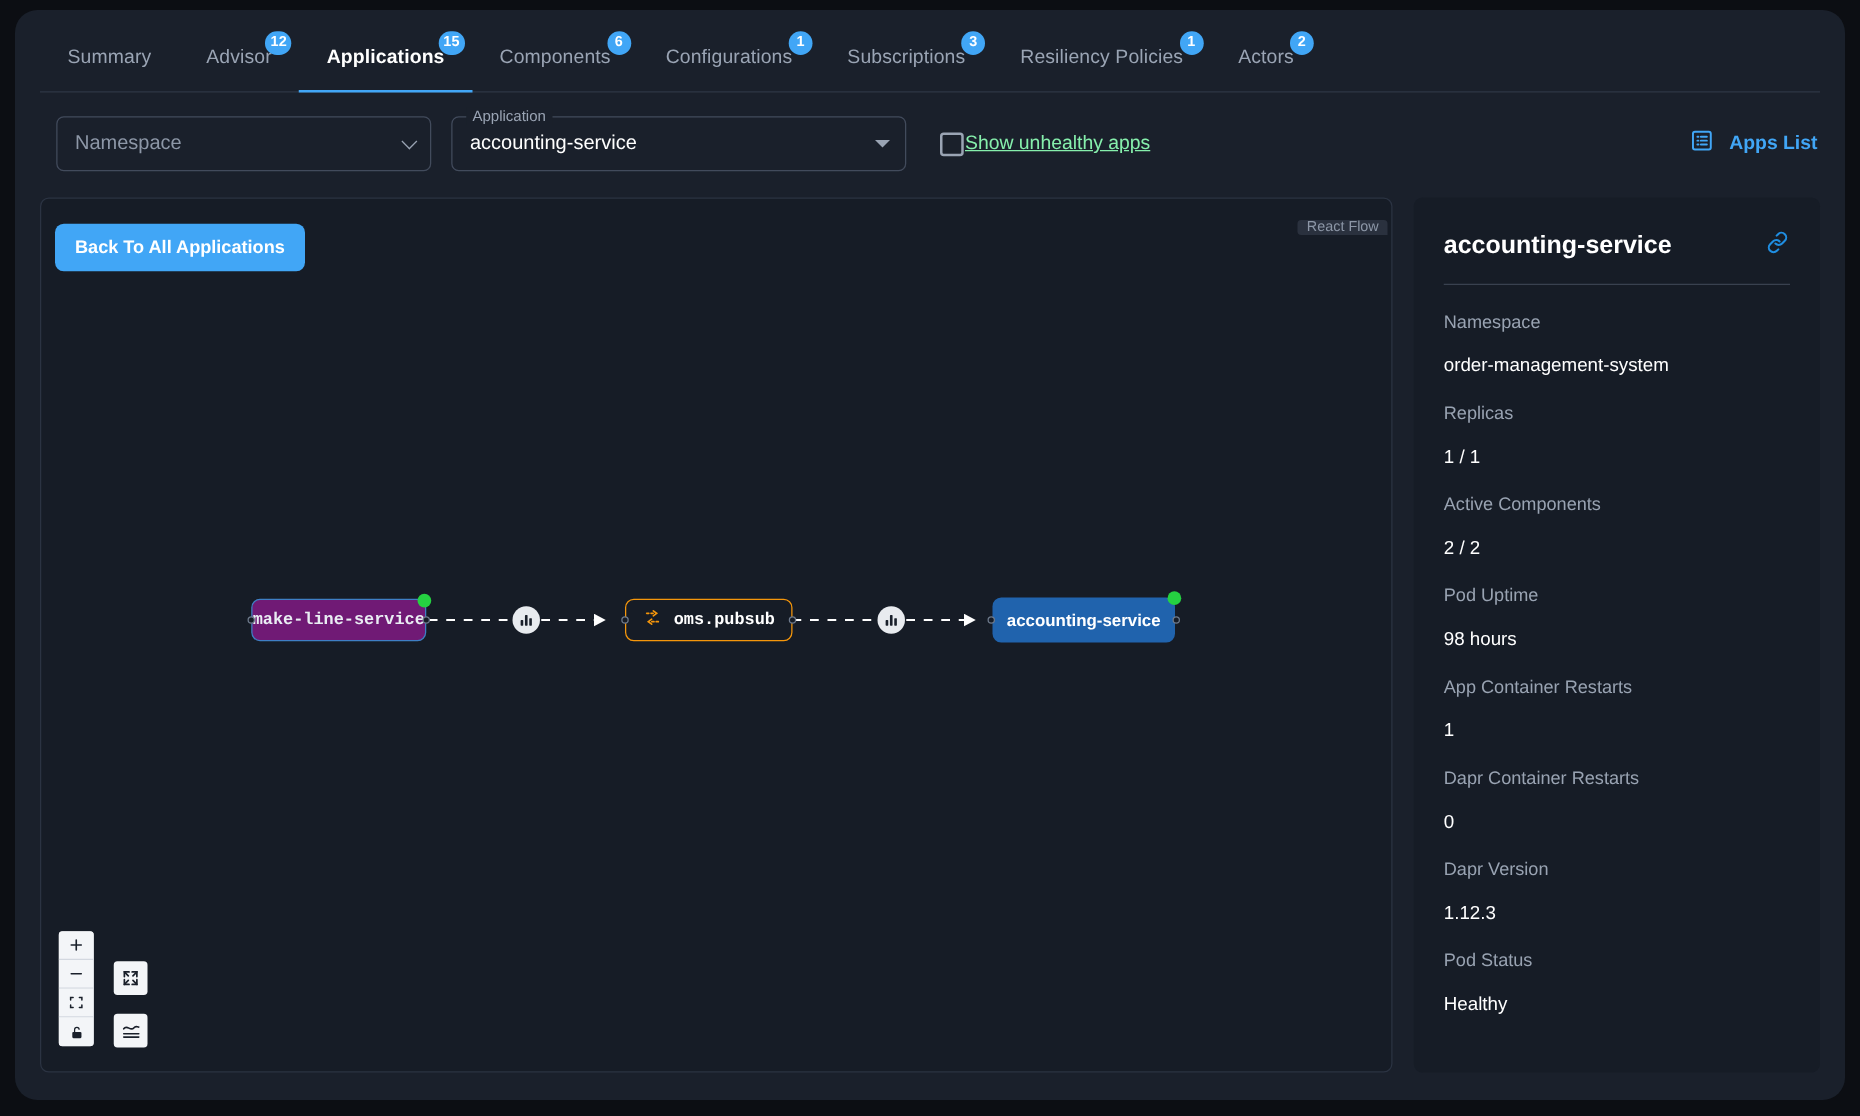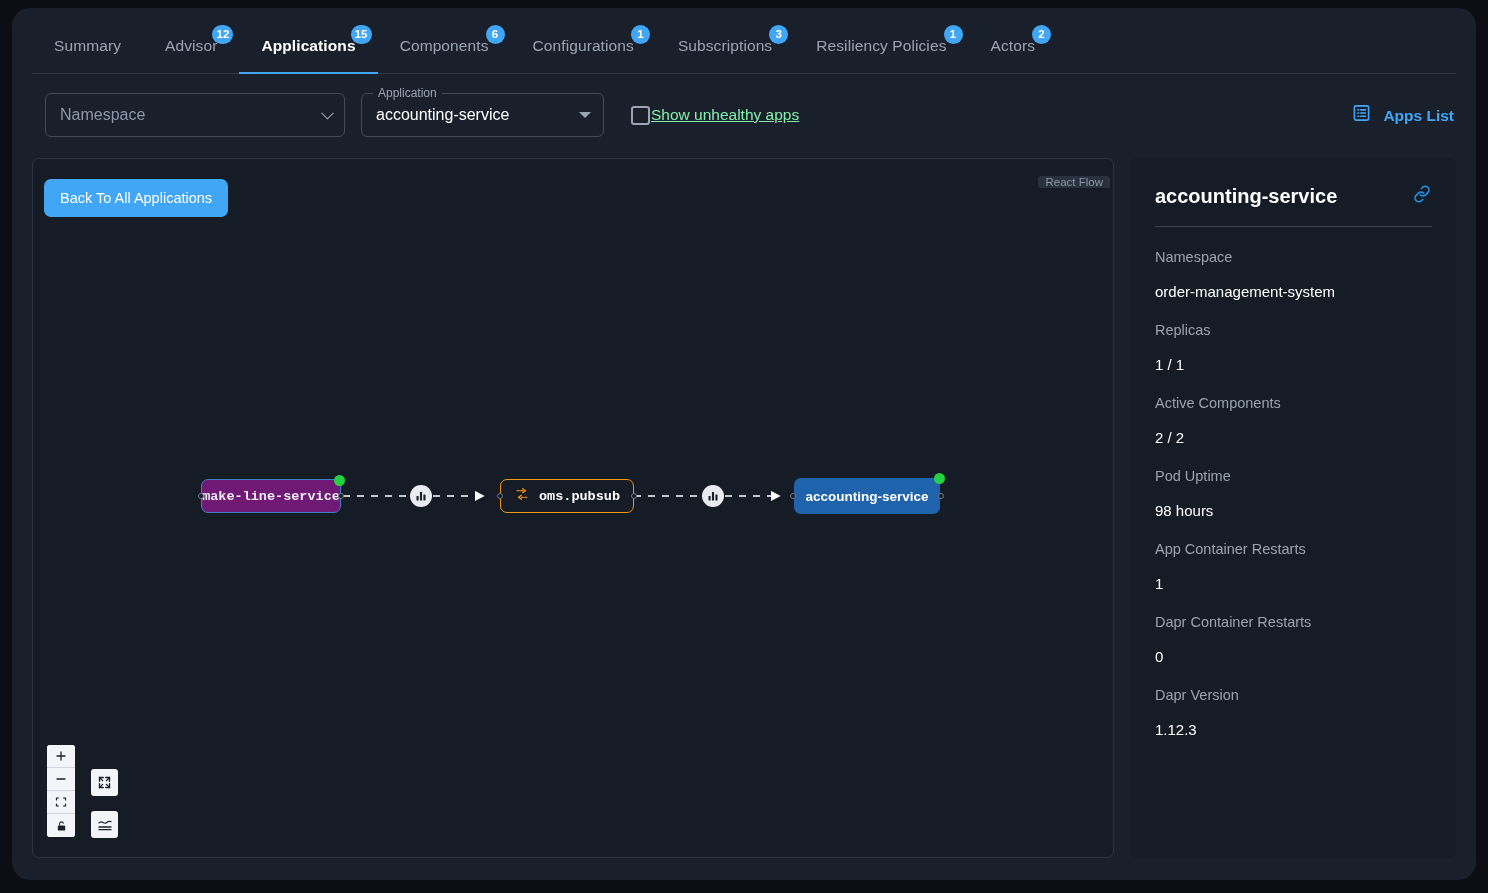--- a/index.html
+++ b/index.html
@@ -70,21 +70,21 @@
     height: 44px;
     border: 1px solid #424b5c;
     border-radius: 6px;
     display: flex;
     align-items: center;
     padding: 0 14px;
     cursor: pointer;
     background: transparent;
   }
   .select-ns { width: 300px; margin-left: 13px; }
-  .select-app { width: 243px; margin-left: 16px; }
+  .select-app { width: 364px; margin-left: 16px; }
   .select-box .val { font-size: 16px; color: #ffffff; }
   .select-box .val.placeholder { color: #8d97a7; }
   .legend-label {
     position: absolute;
     top: -8px; left: 11px;
     background: #1a202b;
     padding: 0 5px;
     font-size: 12px;
     color: #9aa4b4;
   }
@@ -152,21 +152,21 @@
     border: 1px solid #2b3342;
     border-radius: 7px;
     overflow: hidden;
   }
   .back-btn {
     position: absolute;
     left: 11px; top: 20px;
     background: #41a6f6;
     color: #fff;
     font-size: 14.5px;
-    font-weight: normal;
+    font-weight: bold;
     border: none;
     border-radius: 7px;
     padding: 11px 16px;
     cursor: pointer;
   }
   .rf-attr {
     position: absolute;
     right: 3px; top: 17px;
     background: #2a313e;
     color: #8d97a7;
@@ -480,17 +480,21 @@
             <div class="v">1</div>
           </div>
           <div class="row">
             <div class="k">Dapr Container Restarts</div>
             <div class="v">0</div>
           </div>
           <div class="row">
             <div class="k">Dapr Version</div>
             <div class="v">1.12.3</div>
           </div>
+          <div class="row">
+            <div class="k">Pod Status</div>
+            <div class="v">Healthy</div>
+          </div>
         </div>
     </div>
 
   </div>
 </div>
 
 </body></html>

